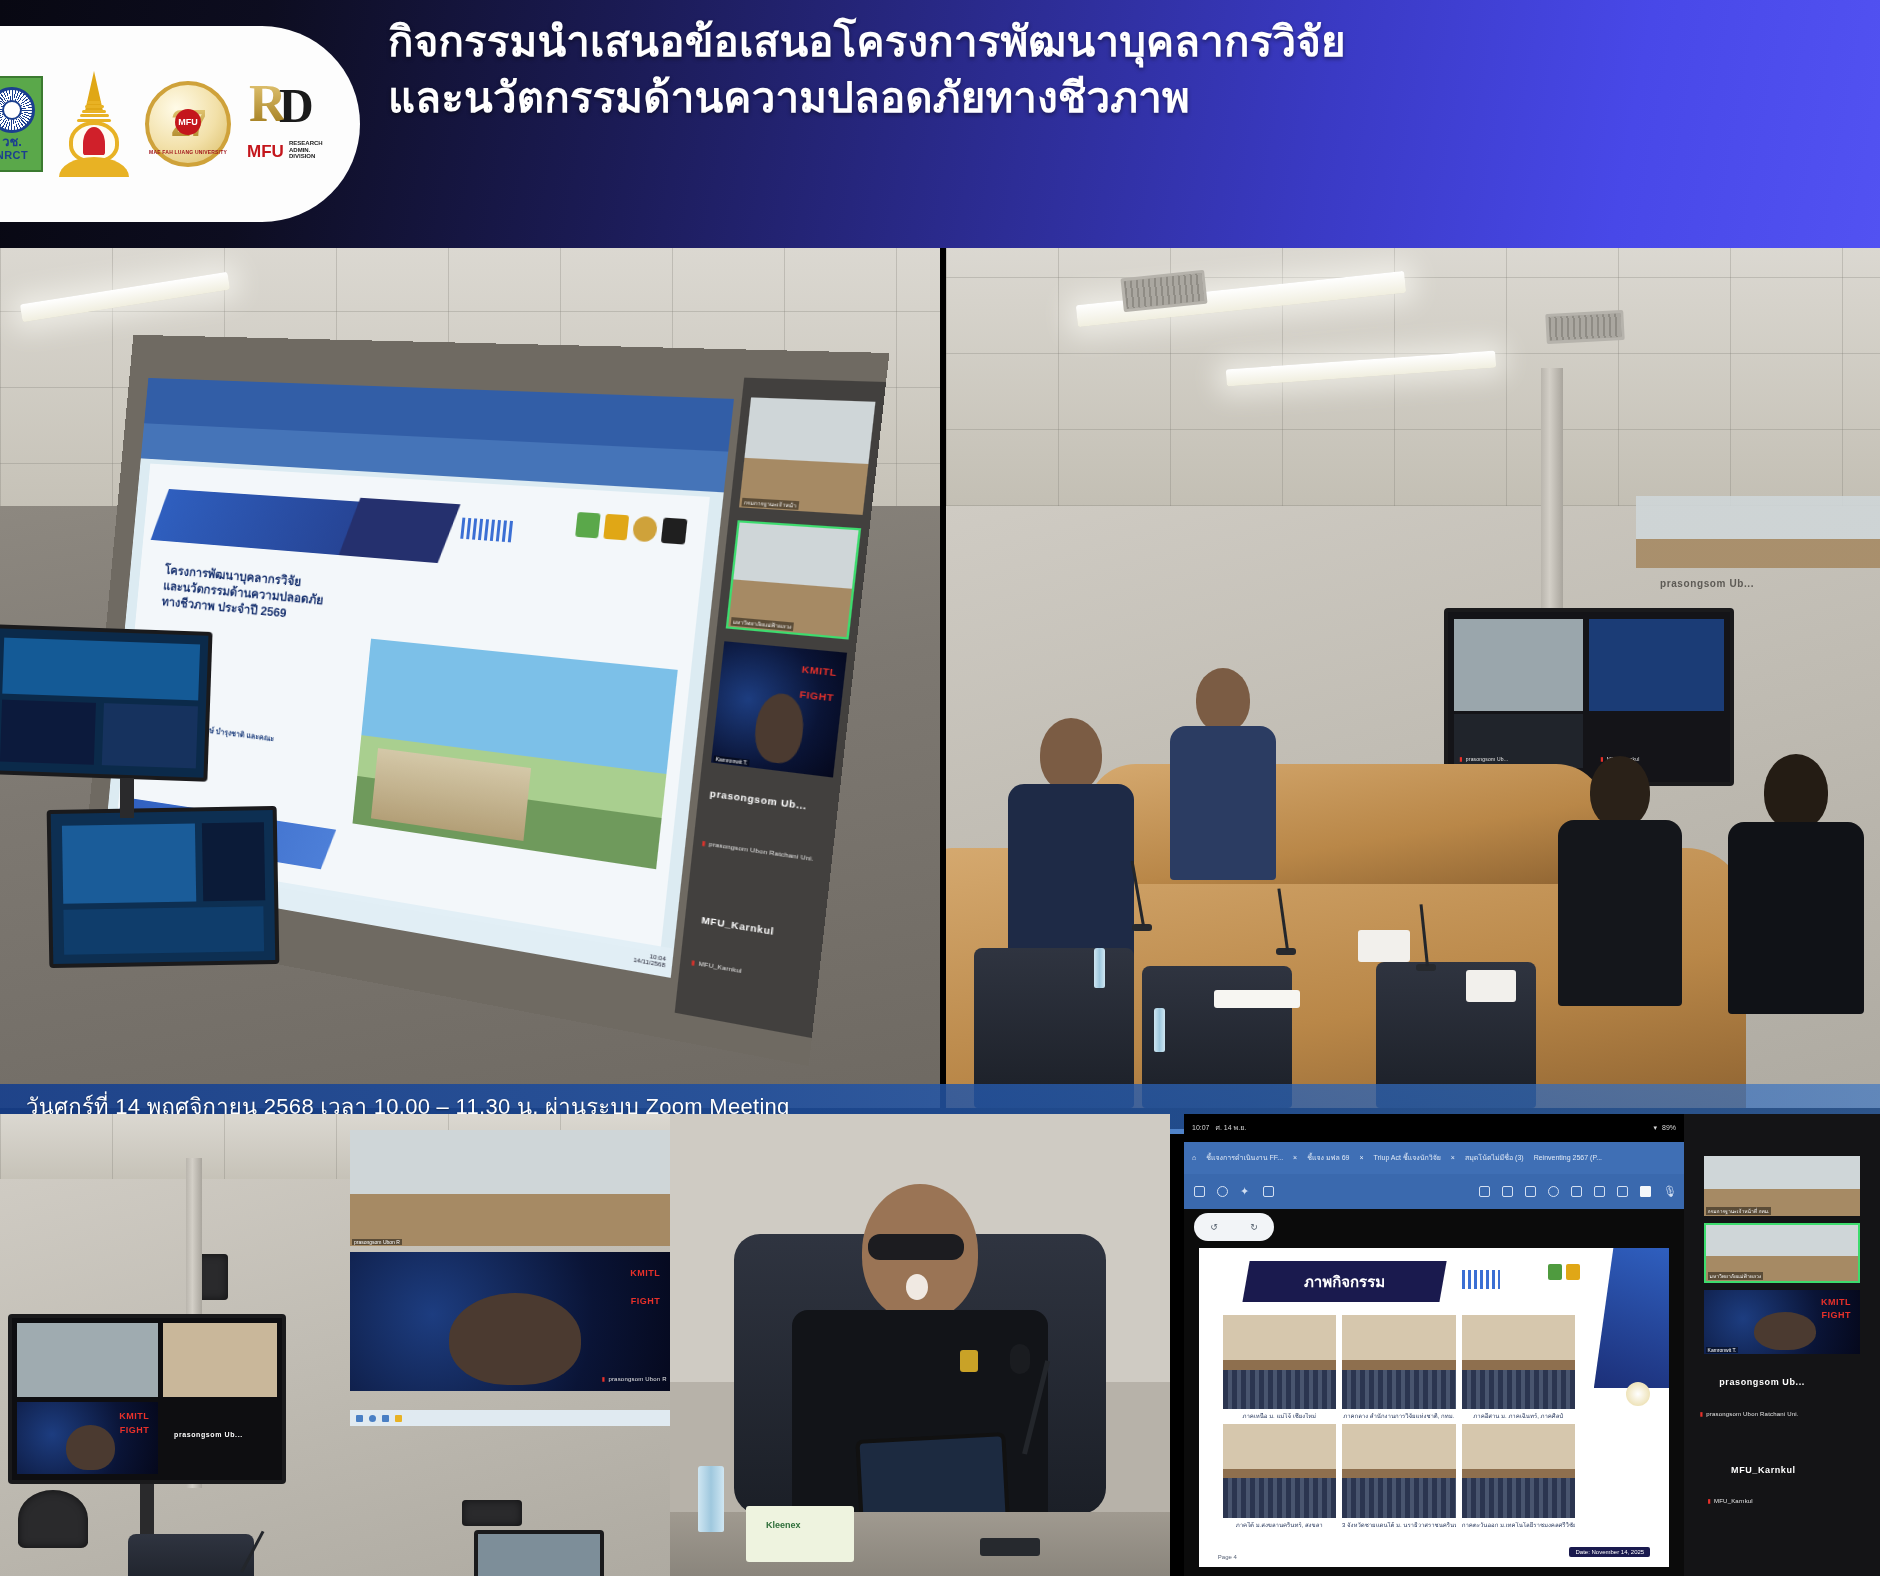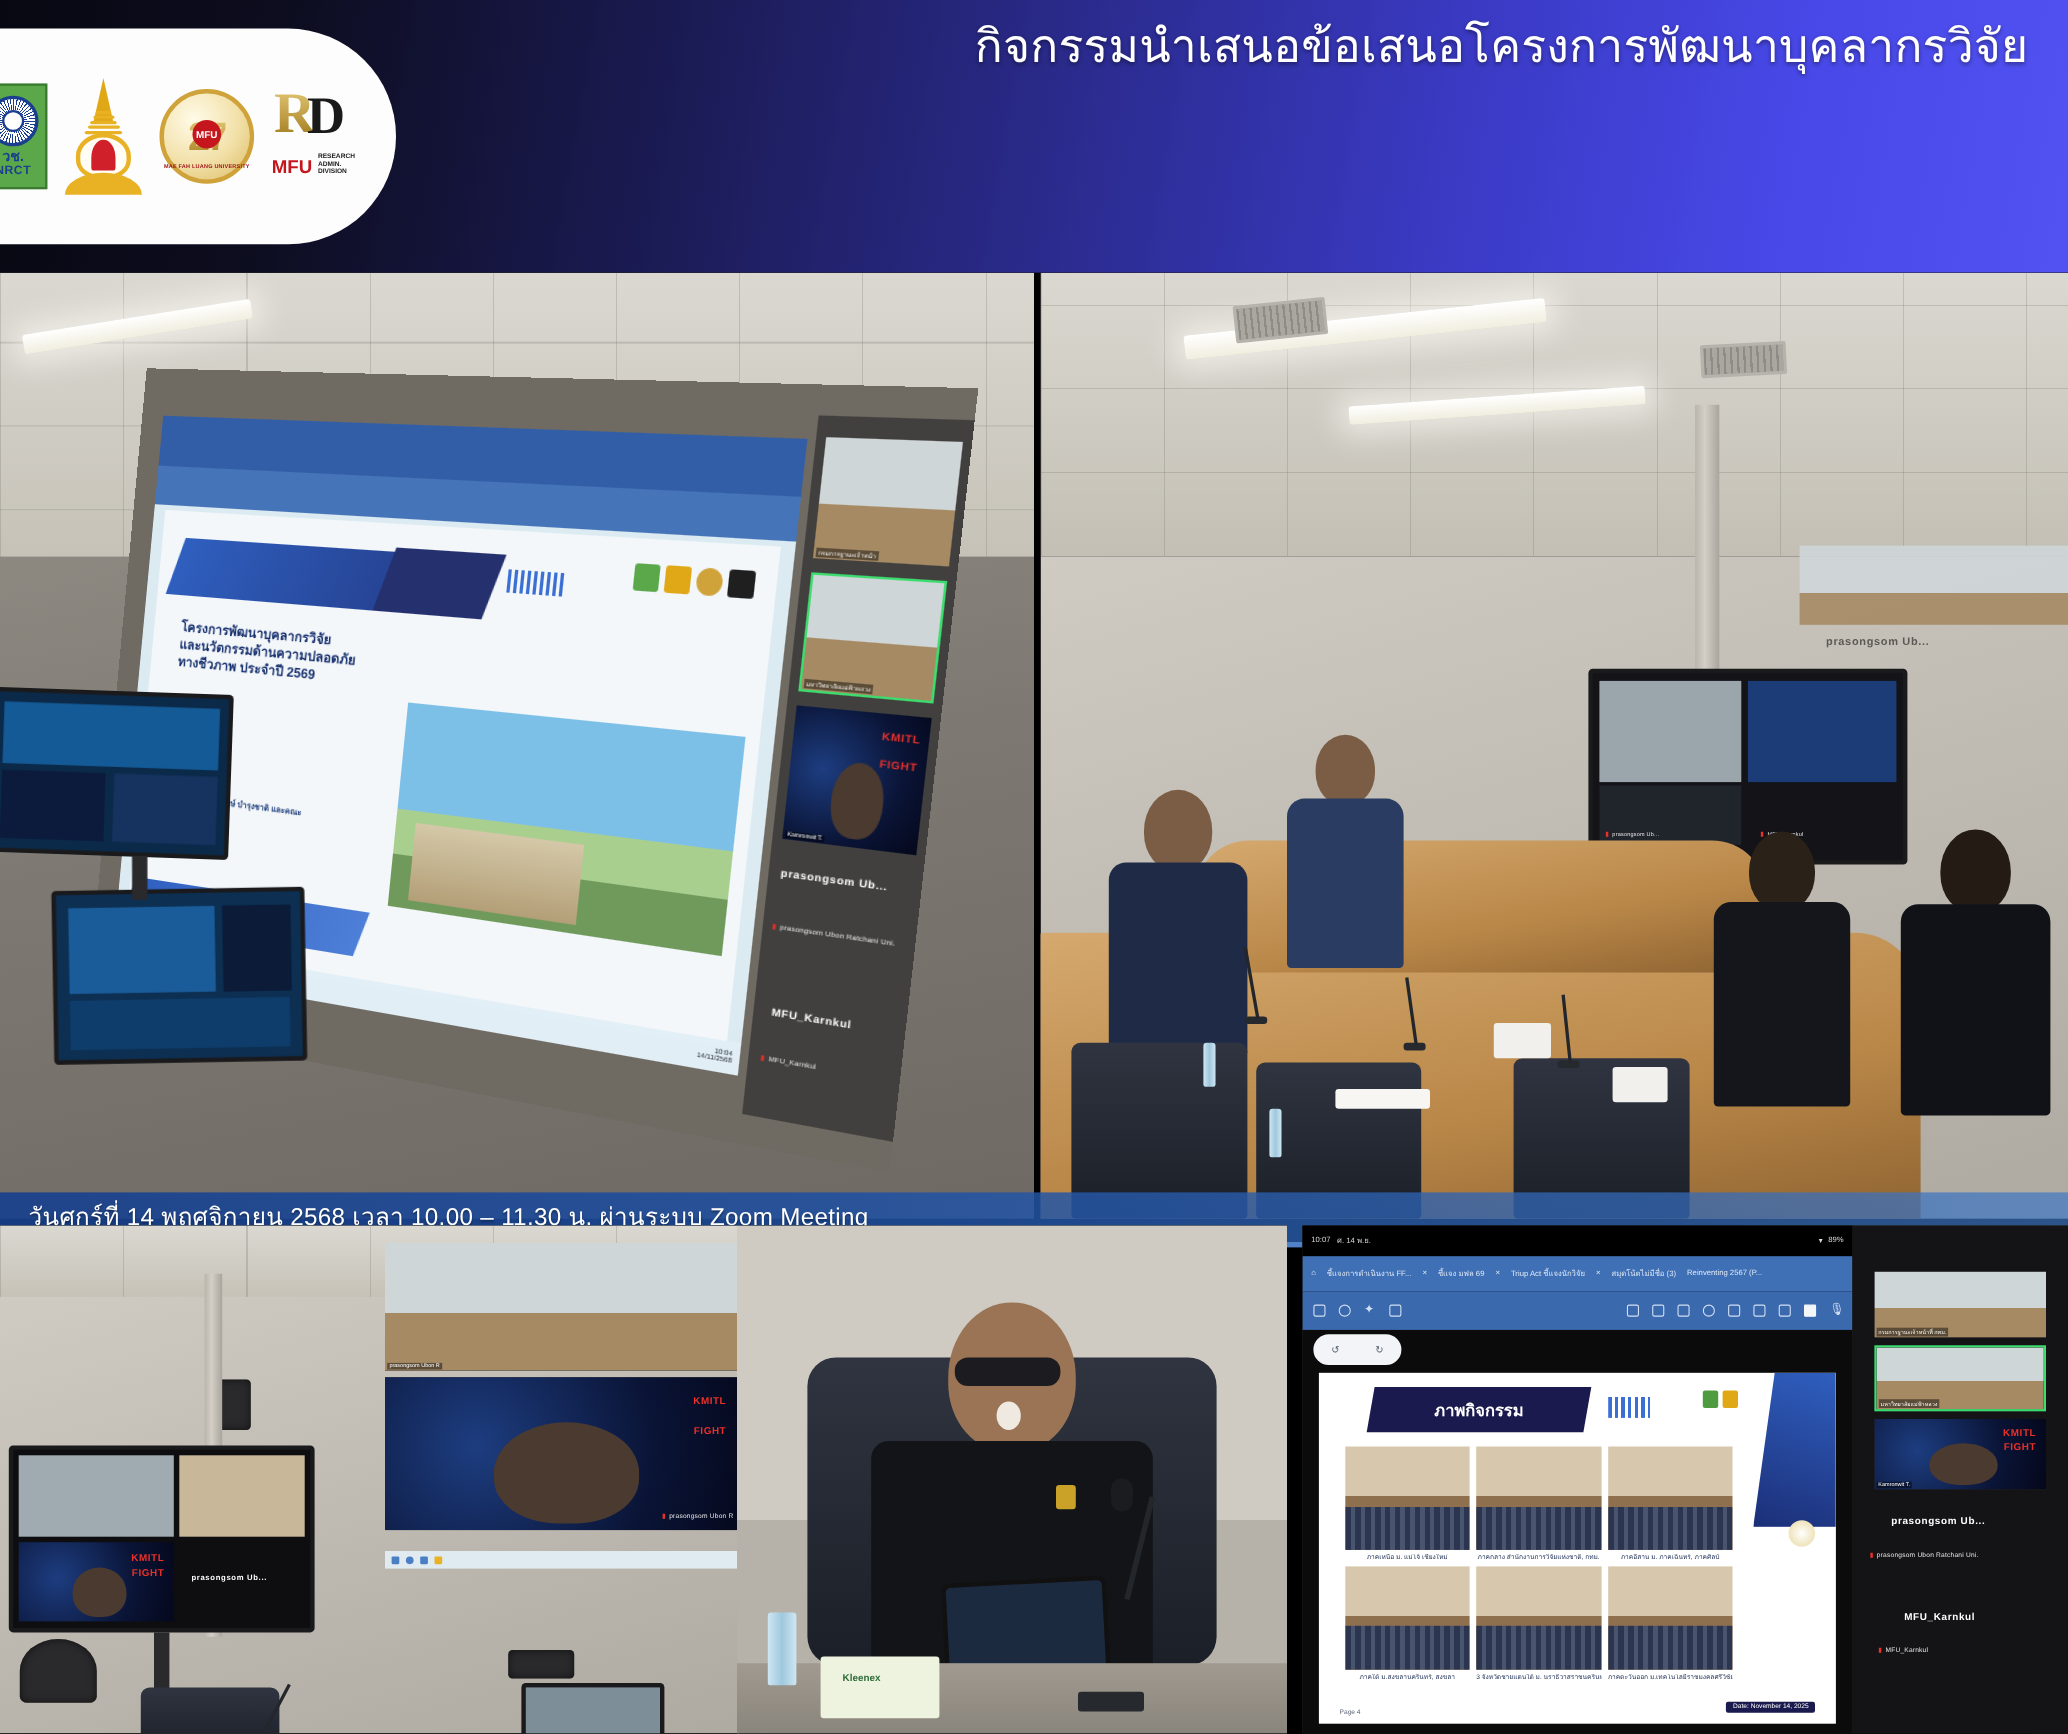--- a/index.html
+++ b/index.html
@@ -71,22 +71,22 @@
       background:linear-gradient(180deg,#e6c978,#9d7718); -webkit-background-clip:text;
       background-clip:text; color:transparent; }
   .rd-d { position:absolute; top:6px; left:34px; font-size:48px; line-height:1;
       font-family:"Liberation Serif", serif; font-weight:bold; color:#1a1a1a; }
   .rd-mfu { position:absolute; bottom:10px; left:2px; font-size:17px; font-weight:bold; color:#c4161c;
       font-family:"Liberation Sans", sans-serif; }
   .rd-txt { position:absolute; bottom:12px; left:44px; font-size:6px; font-weight:bold;
       color:#1a1a1a; line-height:1.1; text-align:left; }
 
   .header-title {
-    position:absolute; left:418px; right:36px; top:14px;
-    text-align:right; color:#fff; font-weight:normal;
+    position:absolute; left:388px; right:36px; top:14px;
+    text-align:left; color:#fff; font-weight:bold;
     font-size:42px; line-height:1.34; letter-spacing:.2px;
     text-shadow:0 2px 4px rgba(0,0,0,.45);
   }
   .header-title .ln { display:block; white-space:nowrap; }
 
   
   .grid { position:absolute; left:0; top:248px; width:1880px; height:1328px; background:#000; }
 
   .cell { position:absolute; overflow:hidden; background:#2b2b2b; }
   .cell-tl { left:0;    top:0;   width:940px;  height:860px; }
@@ -272,20 +272,21 @@
     <div class="logo logo-rd">
       <div class="rd-mono">R</div>
       <div class="rd-d">D</div>
       <div class="rd-mfu">MFU</div>
       <div class="rd-txt">RESEARCH<br>ADMIN.<br>DIVISION</div>
     </div>
   </div>
 
   <div class="header-title">
     <span class="ln">กิจกรรมนำเสนอข้อเสนอโครงการพัฒนาบุคลากรวิจัย</span>
+    <span class="ln">และนวัตกรรมด้านความปลอดภัยทางชีวภาพ</span>
   </div>
 </div>
 
 <div class="grid">
 
   <div class="cell cell-tl">
     <div class="room">
       <div class="ceiling"></div>
       <div class="wall"></div>
       <div class="ceil-light" style="left:20px;top:40px;width:210px;height:18px;transform:rotate(-9deg);"></div>

